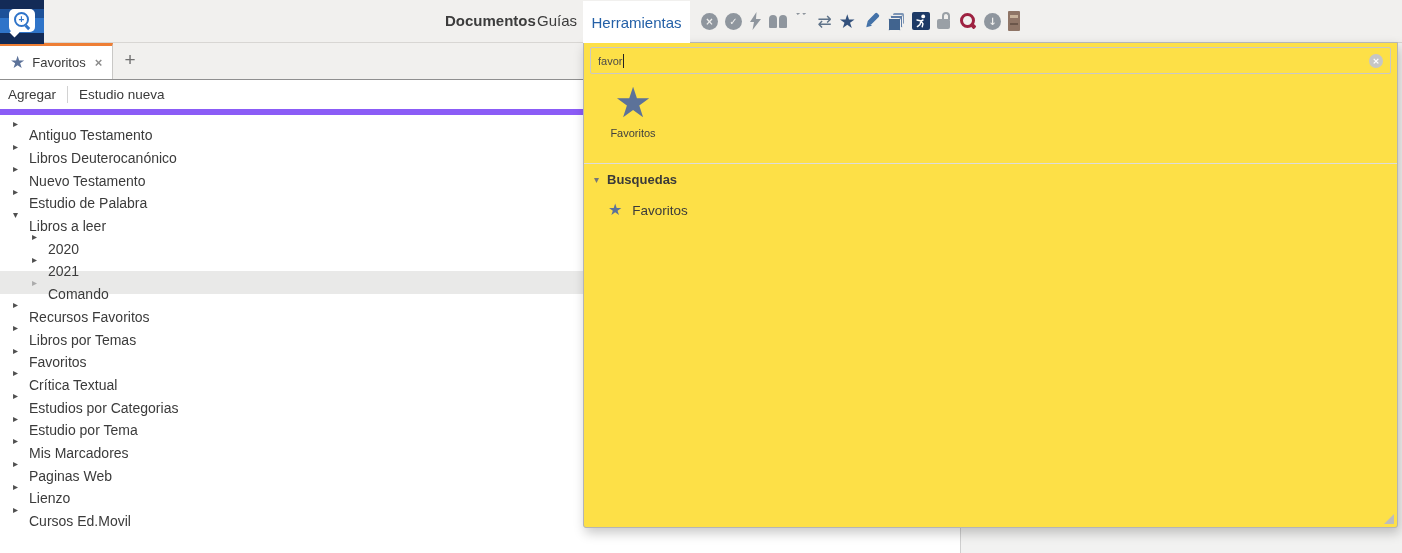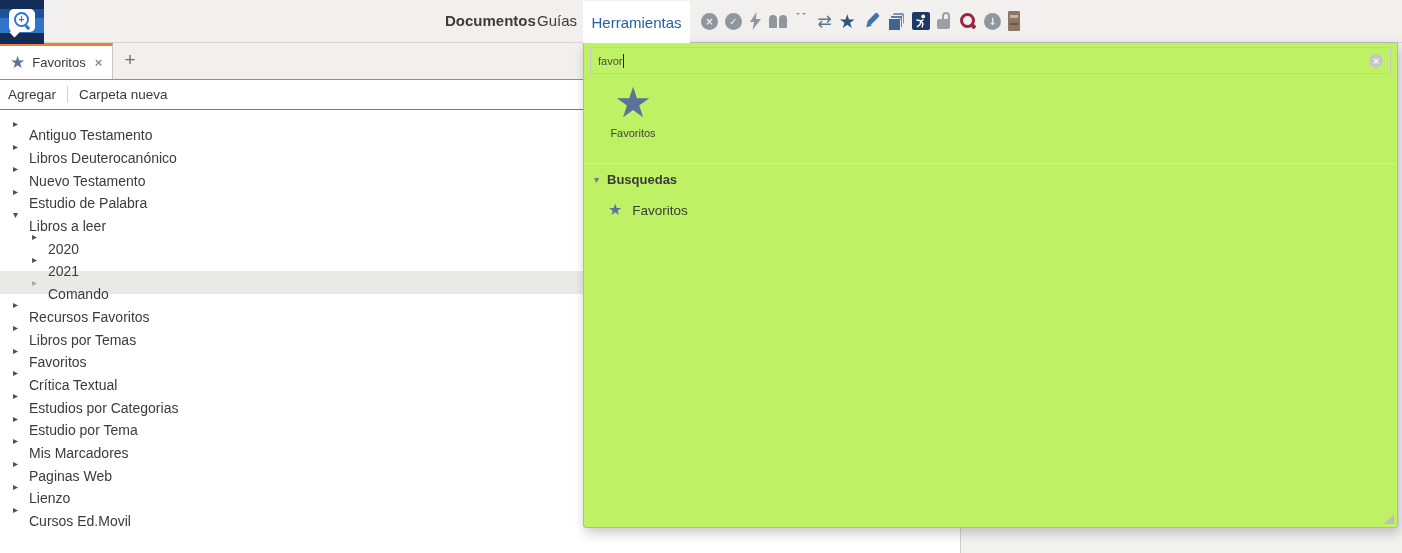--- a/index.html
+++ b/index.html
@@ -66,37 +66,37 @@
   .spine b{position:absolute;left:2px;top:12px;width:8px;height:2px;background:#6b564a;}
 
   
   .tabbar{position:absolute;left:0;top:43px;width:960px;height:36px;background:#f1f0ee;border-bottom:1px solid #8f8f8f;z-index:1;}
   .fav-tab{position:absolute;left:0;top:0;width:113px;height:36px;background:#fff;border-top:3px solid #ee7e35;border-right:1px solid #c9c8c6;box-sizing:border-box;display:flex;align-items:center;}
   .fav-tab .tstar{font-size:17px;color:#5c7299;margin-left:10px;line-height:17px;}
   .fav-tab .tlabel{font-size:13px;color:#3a3a3a;margin-left:7px;}
   .fav-tab .tclose{font-size:13px;color:#8c8c8c;margin-left:9px;font-weight:bold;}
   .newtab{position:absolute;left:120px;top:5px;width:20px;height:24px;font-size:19px;color:#707070;text-align:center;line-height:24px;}
 
-  .ltoolbar{position:absolute;left:0;top:80px;width:960px;height:29px;background:#fff;border-bottom:1px solid #8b5cf6;display:flex;align-items:center;z-index:1;}
+  .ltoolbar{position:absolute;left:0;top:80px;width:960px;height:29px;background:#fff;border-bottom:6px solid #8b5cf6;display:flex;align-items:center;z-index:1;}
   .ltool{font-size:13.5px;color:#3a3a3a;}
   .lt-add{margin-left:8px;}
   .lt-sep{width:1px;height:17px;background:#d2d2d2;margin:0 11px;}
 
   .tree{position:absolute;left:0;top:112px;width:960px;z-index:1;}
   .trow{height:22.7px;display:flex;align-items:center;}
   .trow .tw{font-family:"DejaVu Sans",sans-serif;font-size:10px;color:#4f4f4f;margin-left:13px;width:10px;flex:none;}
   .trow.child .tw{margin-left:32px;}
   .trow .tlbl{font-size:14px;color:#3b3b3b;margin-left:6px;white-space:nowrap;margin-top:24px;}
   .trow.sel{background:#e9e9e8;}
   .trow.sel .tw{color:#ababab;}
 
   .right-pane{position:absolute;left:960px;top:43px;width:442px;height:510px;background:#f2f2f1;border-left:1px solid #cfcfcf;z-index:0;}
 
   
-  .panel{position:absolute;left:583px;top:42px;width:815px;height:486px;background:#bef264;border:1px solid #b5b5b5;border-radius:0 0 3px 3px;box-shadow:2px 5px 12px rgba(0,0,0,.22);z-index:6;box-sizing:border-box;}
+  .panel{position:absolute;left:583px;top:42px;width:815px;height:486px;background:#fde047;border:1px solid #b5b5b5;border-radius:0 0 3px 3px;box-shadow:2px 5px 12px rgba(0,0,0,.22);z-index:6;box-sizing:border-box;}
   .tools-tab{position:absolute;left:-1px;top:-42px;width:107px;height:42px;background:#fff;display:flex;align-items:center;justify-content:center;}
   .tools-tab span{color:#2460a7;font-size:15px;}
 
   .psearch{position:absolute;left:6px;top:4px;right:6px;height:27px;border:1px solid #c9c8c6;border-radius:2px;display:flex;align-items:center;box-sizing:border-box;}
   .ptext{font-size:11px;color:#4a4a4a;margin-left:7px;}
   .caret{width:1px;height:14px;background:#222;margin-left:1px;}
   .pclear{position:absolute;right:7px;top:6px;width:14px;height:14px;border-radius:50%;background:#c6c6c6;color:#fff;font-size:9px;font-weight:bold;display:flex;align-items:center;justify-content:center;}
 
   .tile{position:absolute;left:18px;top:40px;width:62px;text-align:center;}
   .bigstar{font-family:"DejaVu Sans",sans-serif;font-size:42px;color:#5c7299;line-height:40px;display:block;}
@@ -193,21 +193,21 @@
     <span class="tstar ico">★</span>
     <span class="tlabel">Favoritos</span>
     <span class="tclose">×</span>
   </div>
   <div class="newtab">+</div>
 </div>
 
 <div class="ltoolbar">
   <span class="ltool lt-add">Agregar</span>
   <span class="lt-sep"></span>
-  <span class="ltool">Carpeta nueva</span>
+  <span class="ltool">Estudio nueva</span>
 </div>
 
 <div class="tree">
   <div class="trow">
       <span class="tw">▸</span>
       <span class="tlbl">Antiguo Testamento</span>
     </div>
   <div class="trow">
       <span class="tw">▸</span>
       <span class="tlbl">Libros Deuterocanónico</span>

